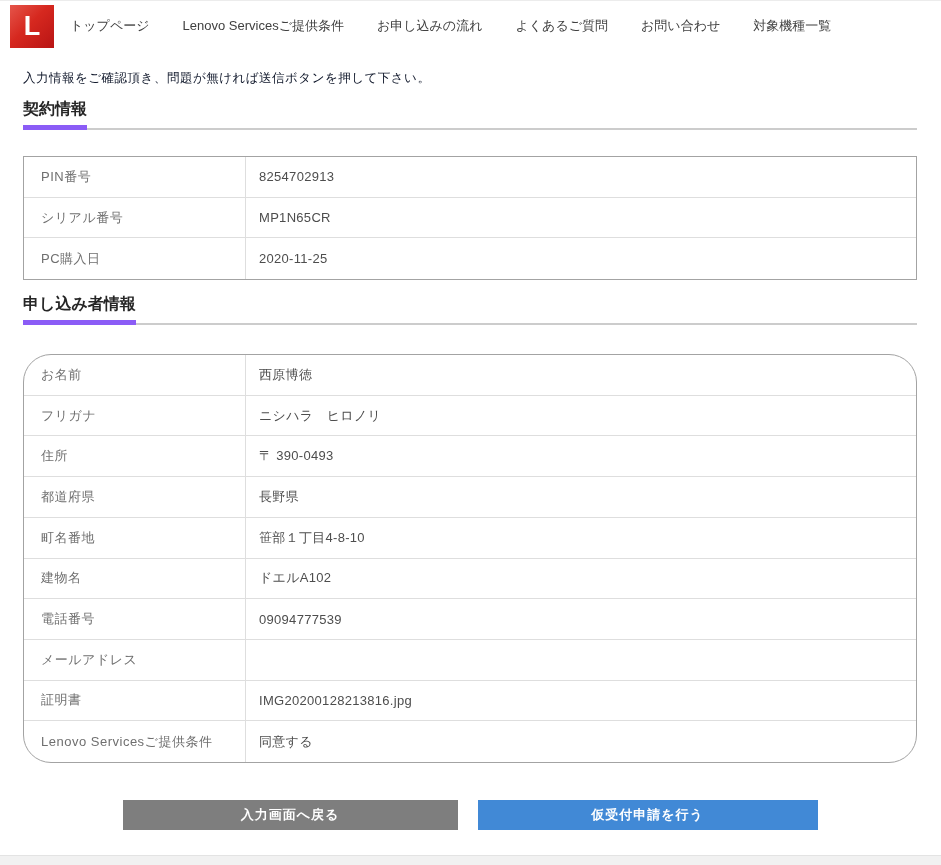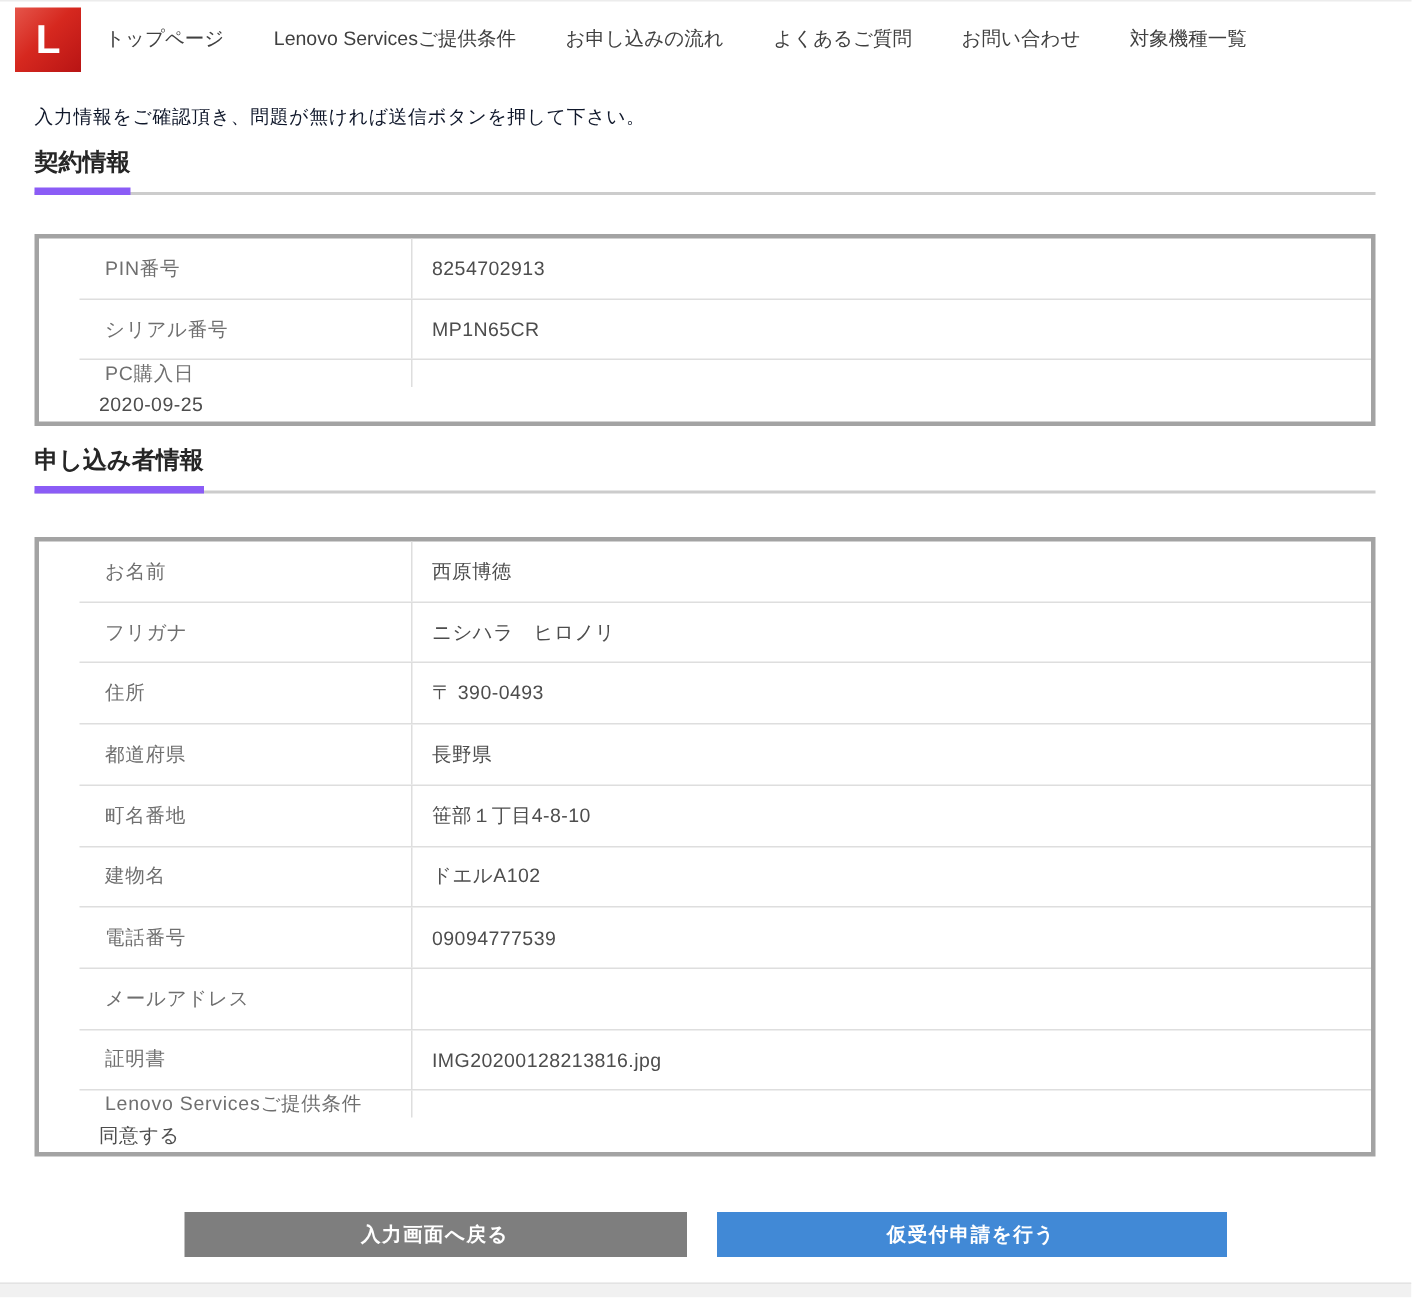--- a/index.html
+++ b/index.html
@@ -58,48 +58,47 @@
     font-size: 16px;
     font-weight: bold;
     color: #262626;
     padding-bottom: 8px;
     border-bottom: 5px solid #8b5cf6;
     margin-bottom: -2px;
   }
 
   .table {
     margin-top: 26px;
-    border: 3px solid #a3a3a3;
-    padding-left: 27px;
+    border: 1px solid #a3a3a3;
   }
   .trow {
     display: flex;
     height: 40.7px;
     border-bottom: 1px solid #dedede;
   }
-  .trow:last-child { border-bottom: none; flex-direction: column; }
+  .trow:last-child { border-bottom: none; }
   .tlabel {
     width: 222px;
     border-right: 1px solid #dedede;
     display: flex; align-items: center;
     padding-left: 17px;
     font-size: 13px;
     color: #6f6f6f;
     letter-spacing: 0.5px;
   }
   .tvalue {
     flex: 1;
     display: flex; align-items: center;
     padding-left: 13px;
     font-size: 13px;
     color: #4d4d4d;
     letter-spacing: 0.3px;
   }
   .sec2 { margin-top: 16px; }
-  .table2 { margin-top: 29px; }
+  .table2 { margin-top: 29px; border-radius: 28px; }
 
   
   .button-row {
     margin-top: 37px;
     display: flex;
     justify-content: center;
     gap: 20px;
   }
   .btn {
     height: 30px;
@@ -152,21 +151,21 @@
       <div class="trow">
         <div class="tlabel">PIN番号</div>
         <div class="tvalue">8254702913</div>
       </div>
       <div class="trow">
         <div class="tlabel">シリアル番号</div>
         <div class="tvalue">MP1N65CR</div>
       </div>
       <div class="trow">
         <div class="tlabel">PC購入日</div>
-        <div class="tvalue">2020-09-25</div>
+        <div class="tvalue">2020-11-25</div>
       </div>
     </div>
 
   <div class="section-title sec2">
     <span class="txt">申し込み者情報</span>
   </div>
 
   <div class="table table2">
       <div class="trow">
         <div class="tlabel">お名前</div>

